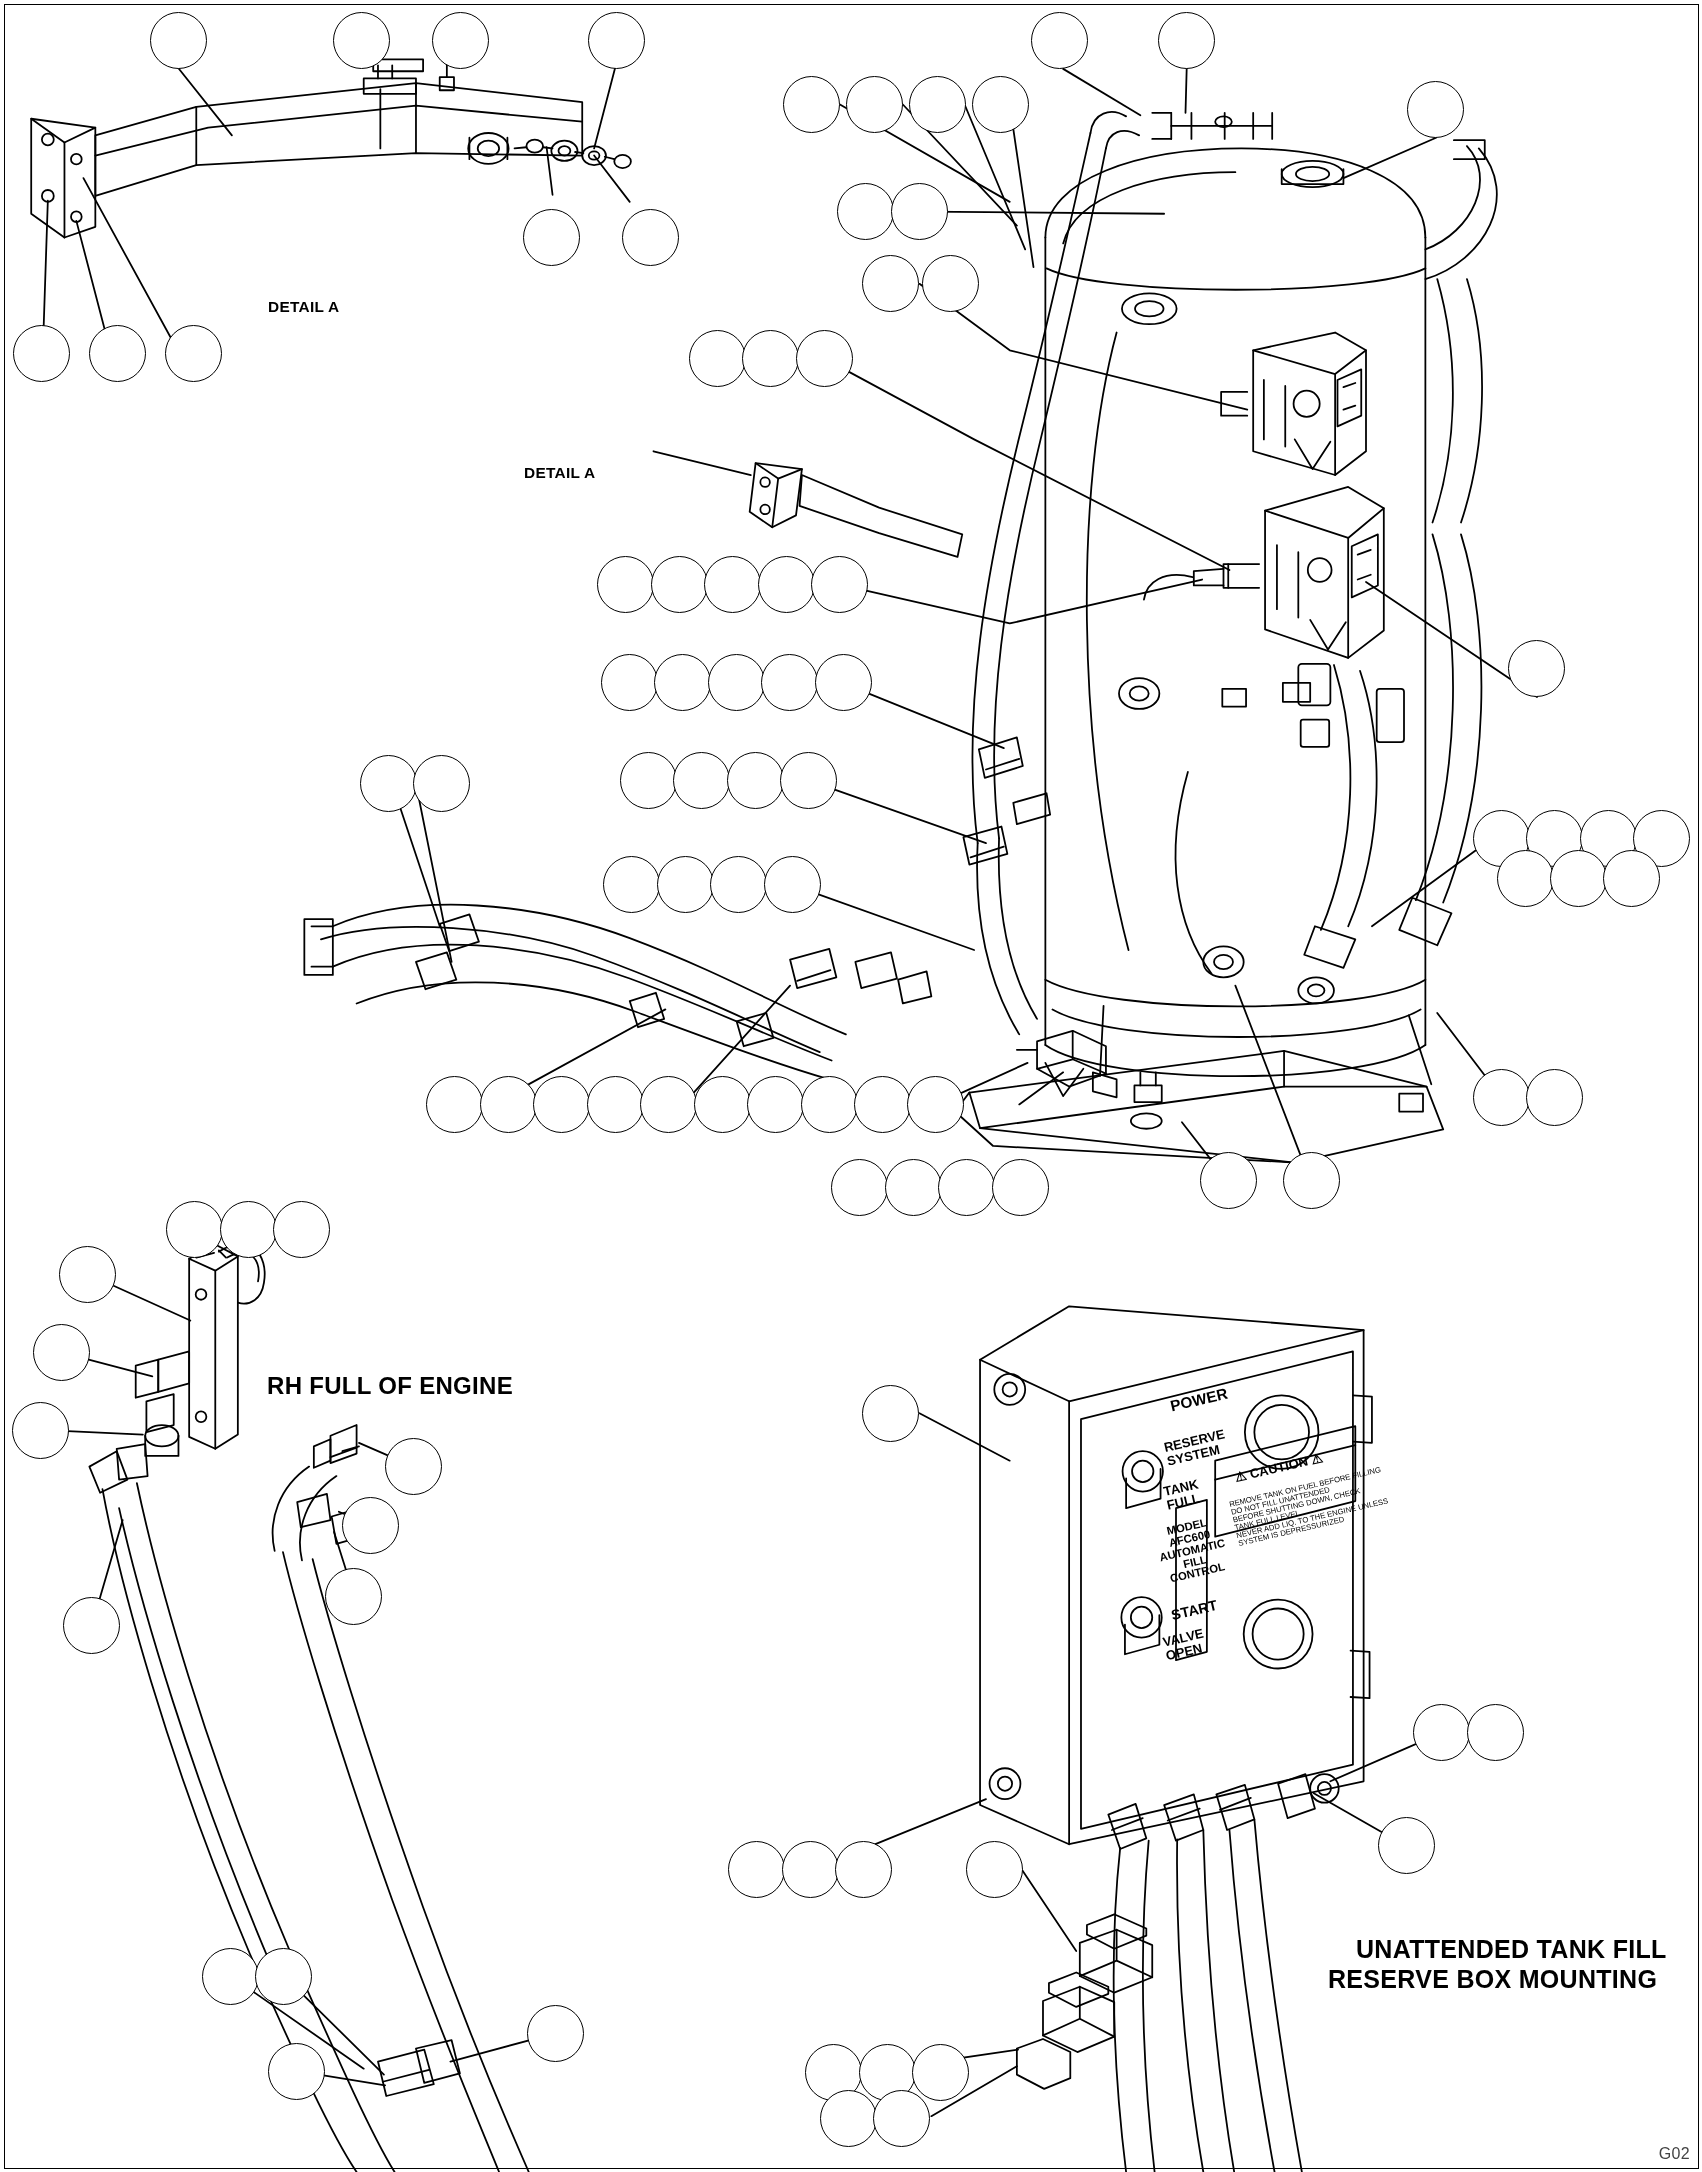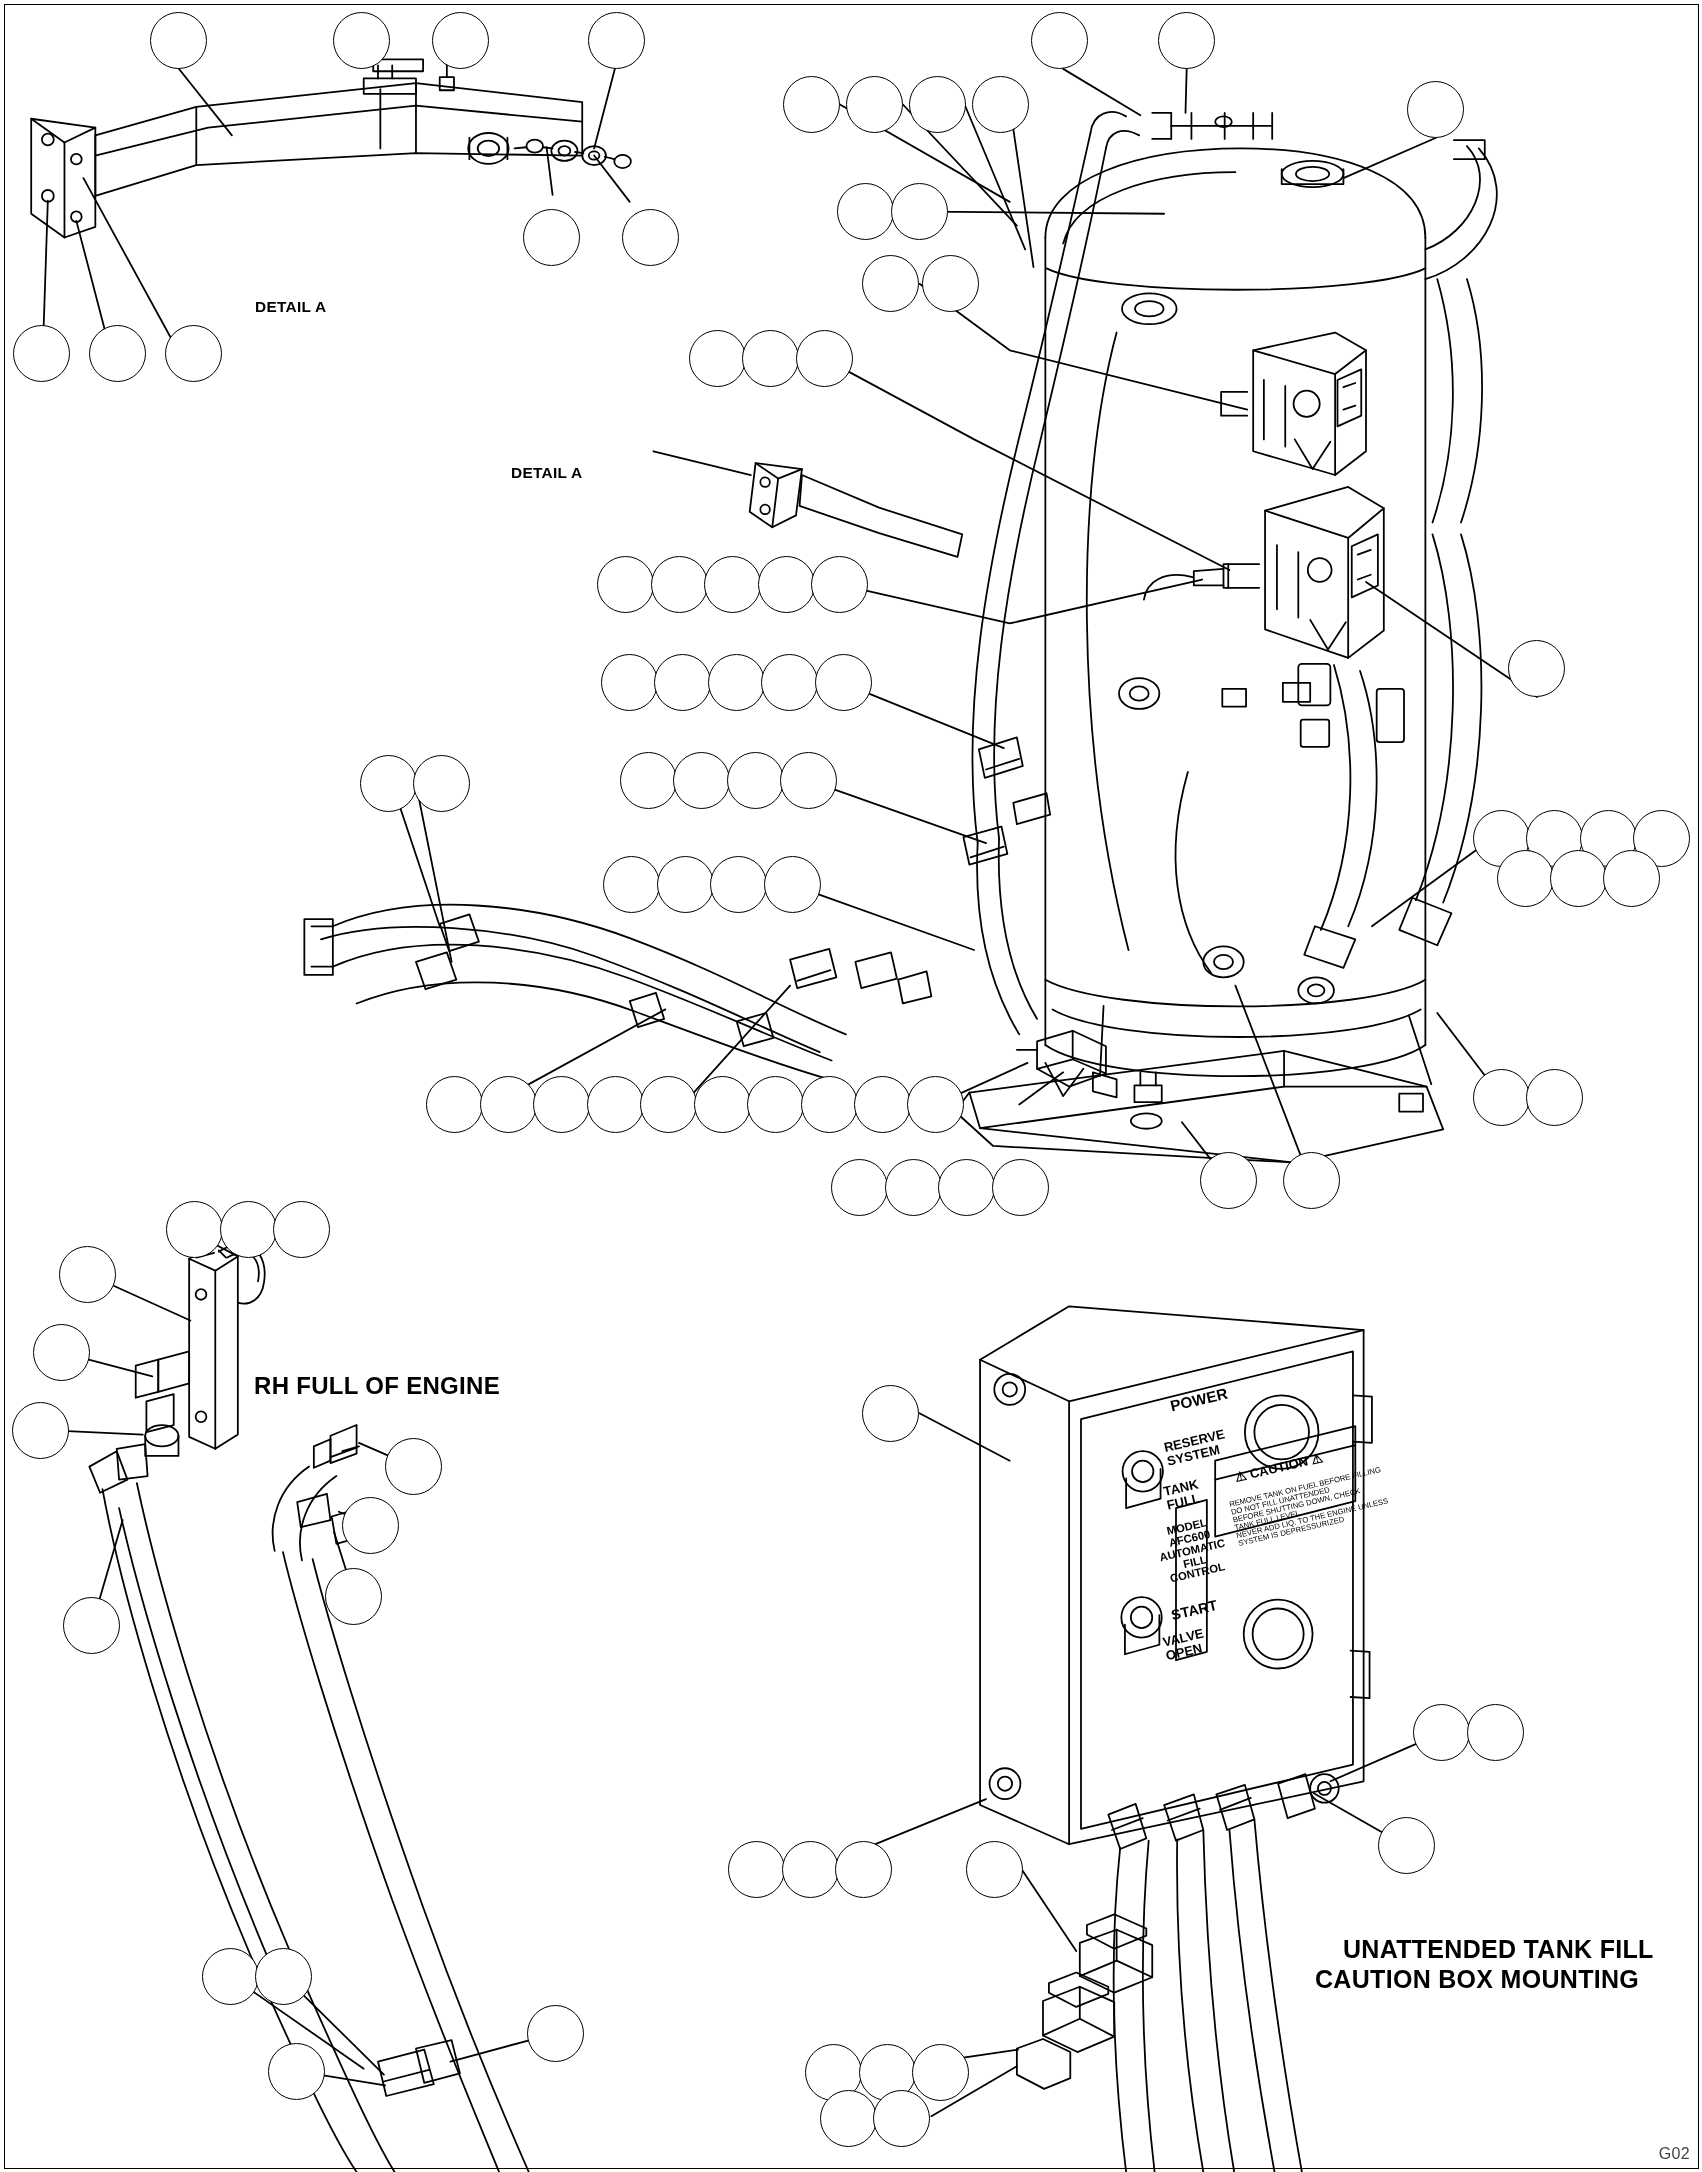--- a/index.html
+++ b/index.html
@@ -40,20 +40,21 @@
     background: #ffffff;
     box-sizing: border-box;
   }
   .lbl {
     position: absolute;
     font-family: "Liberation Sans", sans-serif;
     font-weight: bold;
     color: #000;
     white-space: pre;
     letter-spacing: 0.3px;
+    margin-left: 13px;
   }
   .lbl.corner {
     font-size: 16px;
     font-weight: normal;
     color: #444;
   }
   .plate-txt {
     position: absolute;
     font-family: "Liberation Sans", sans-serif;
     font-weight: bold;
@@ -424,21 +425,21 @@
 NEVER ADD LIQ. TO THE ENGINE UNLESS
 SYSTEM IS DEPRESSURIZED</div>
 
   <div class="lbl corner" style="right:13px; bottom:9.5px;">G02</div>
 
   <div id="labels-layer">
       <div class="lbl" style="left: 255px; top: 298px; font-size: 15.4px;">DETAIL A</div>
       <div class="lbl" style="left: 511px; top: 464px; font-size: 15.4px;">DETAIL A</div>
       <div class="lbl" style="left: 254px; top: 1372px; font-size: 24px;">RH FULL OF ENGINE</div>
       <div class="lbl" style="left: 1343px; top: 1935px; font-size: 25px;">UNATTENDED TANK FILL</div>
-      <div class="lbl" style="left: 1315px; top: 1965px; font-size: 25px;">CAUTION BOX MOUNTING</div>
+      <div class="lbl" style="left: 1315px; top: 1965px; font-size: 25px;">RESERVE BOX MOUNTING</div>
     </div>
   <div id="balloons-layer">
       <div class="balloon" style="left: 150px; top: 12px; width: 57px; height: 57px;"></div>
       <div class="balloon" style="left: 333px; top: 12px; width: 57px; height: 57px;"></div>
       <div class="balloon" style="left: 432px; top: 12px; width: 57px; height: 57px;"></div>
       <div class="balloon" style="left: 588px; top: 12px; width: 57px; height: 57px;"></div>
       <div class="balloon" style="left: 523px; top: 209px; width: 57px; height: 57px;"></div>
       <div class="balloon" style="left: 622px; top: 209px; width: 57px; height: 57px;"></div>
       <div class="balloon" style="left: 13px; top: 325px; width: 57px; height: 57px;"></div>
       <div class="balloon" style="left: 89px; top: 325px; width: 57px; height: 57px;"></div>

